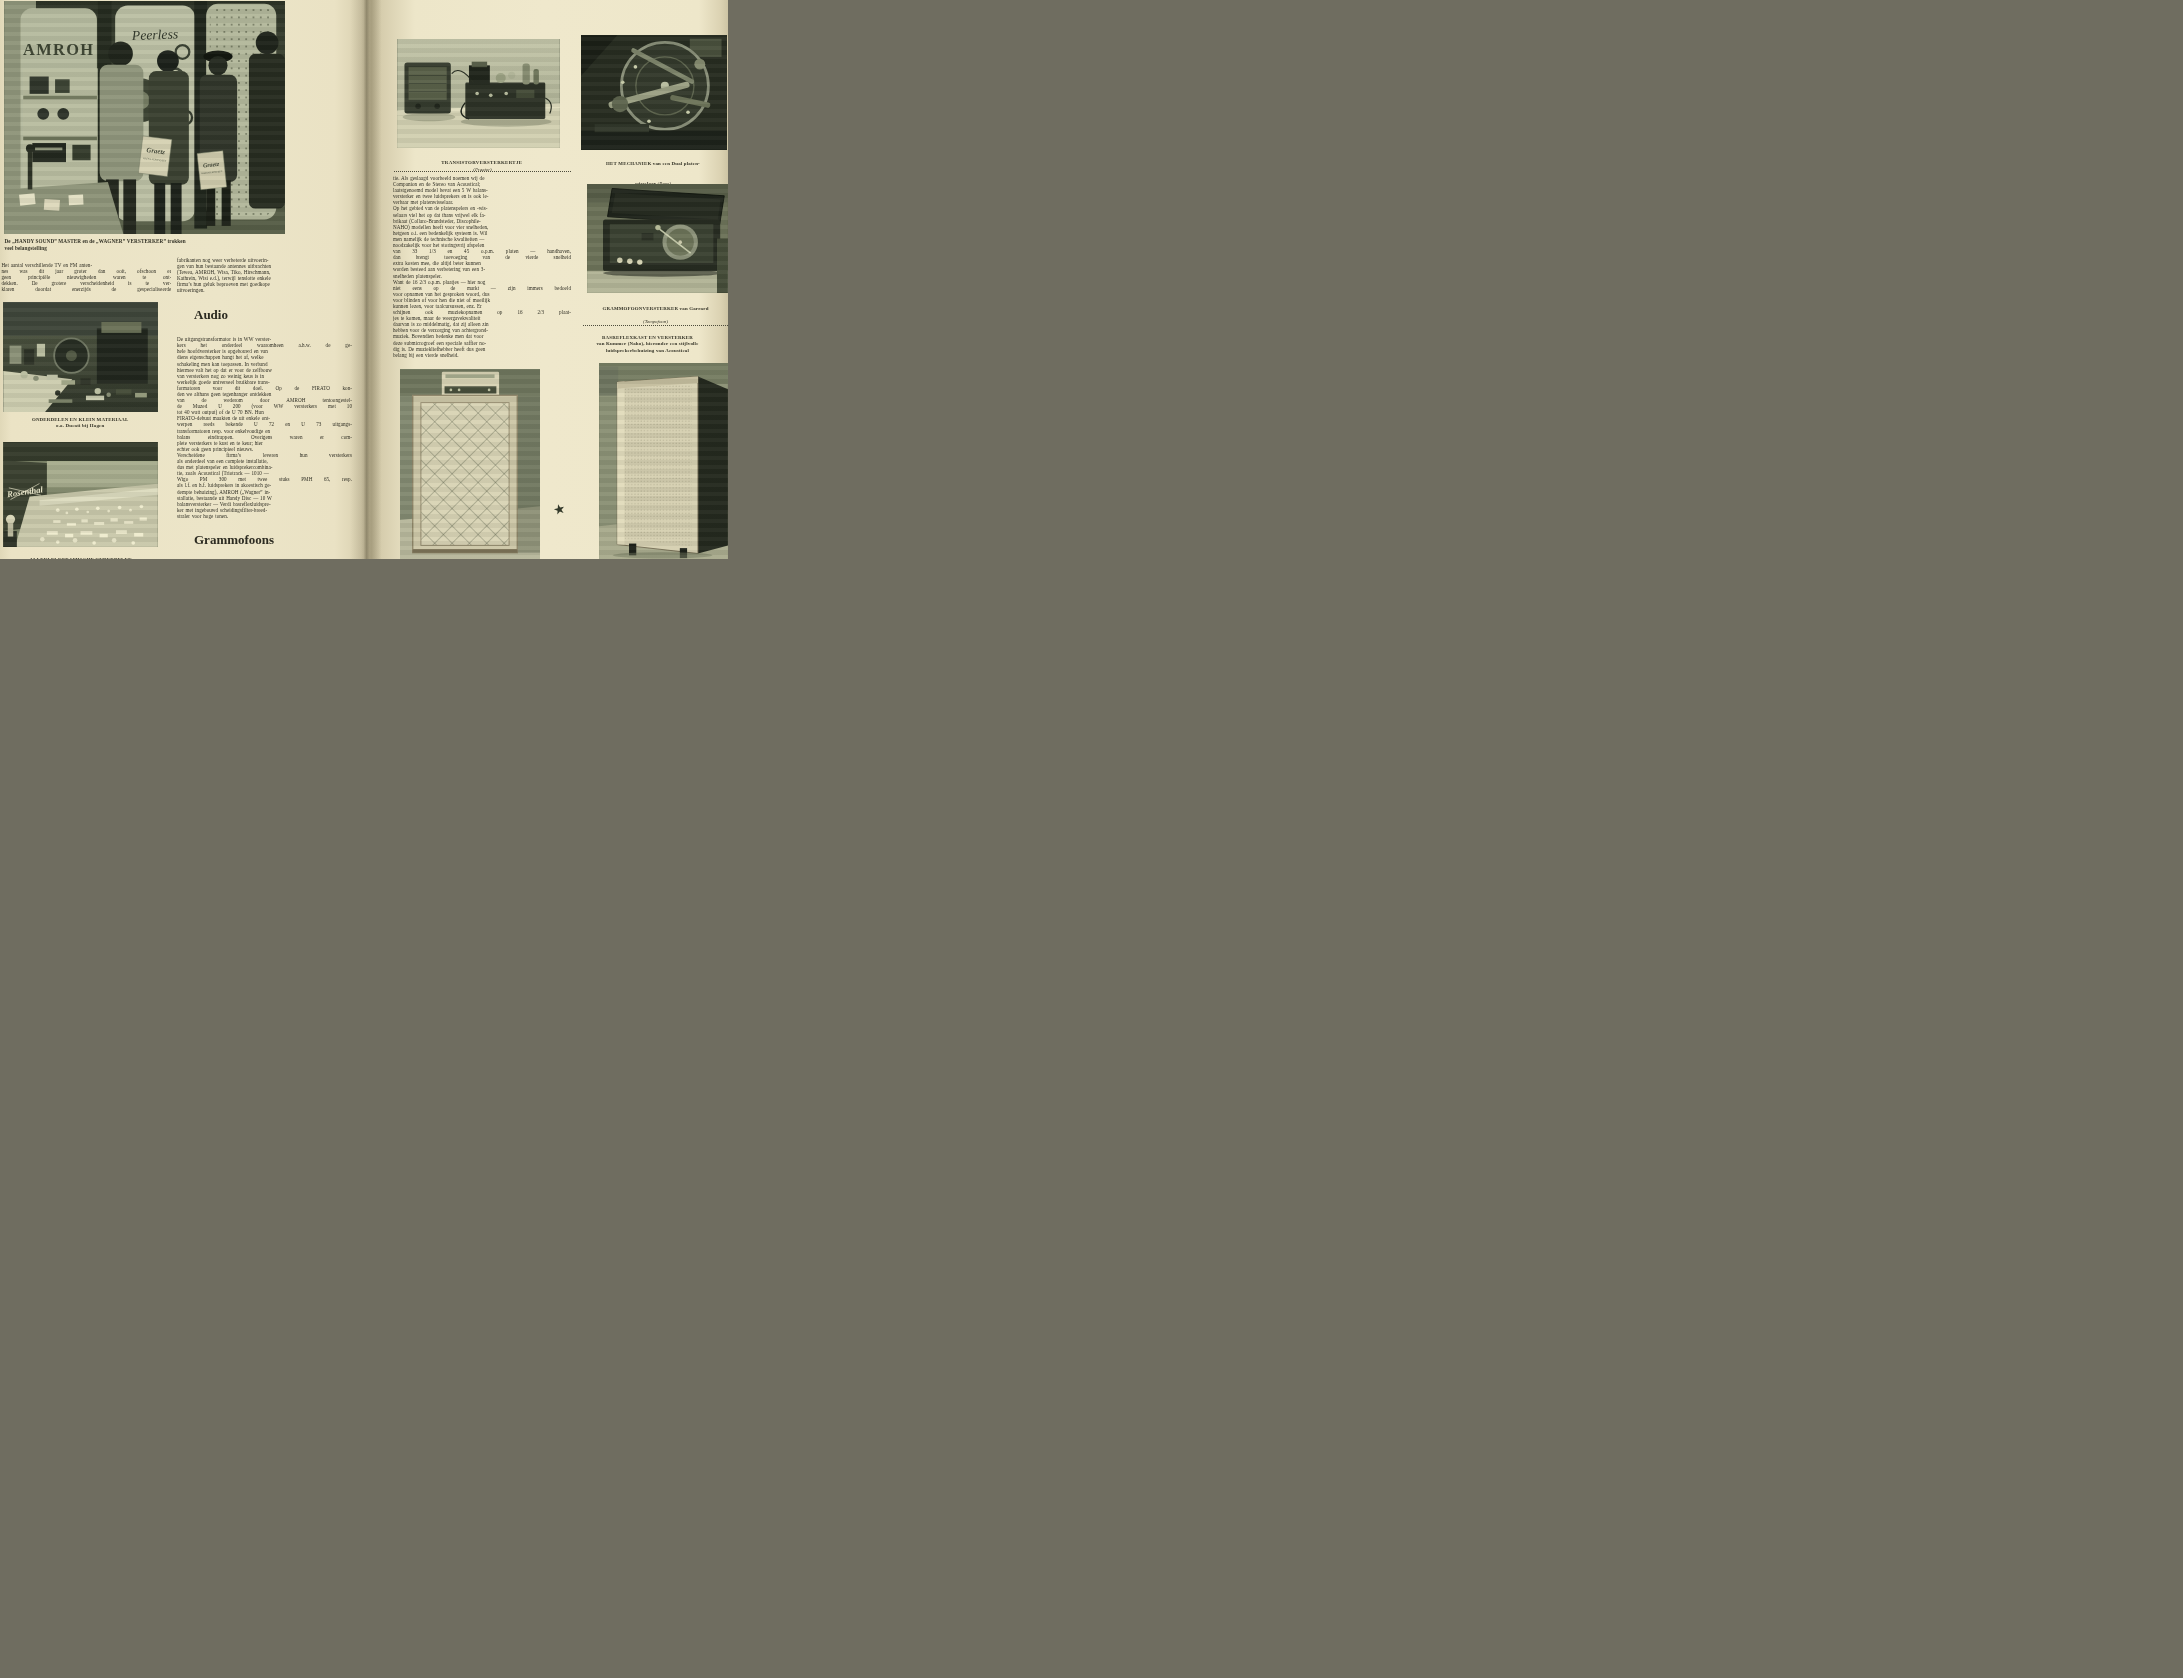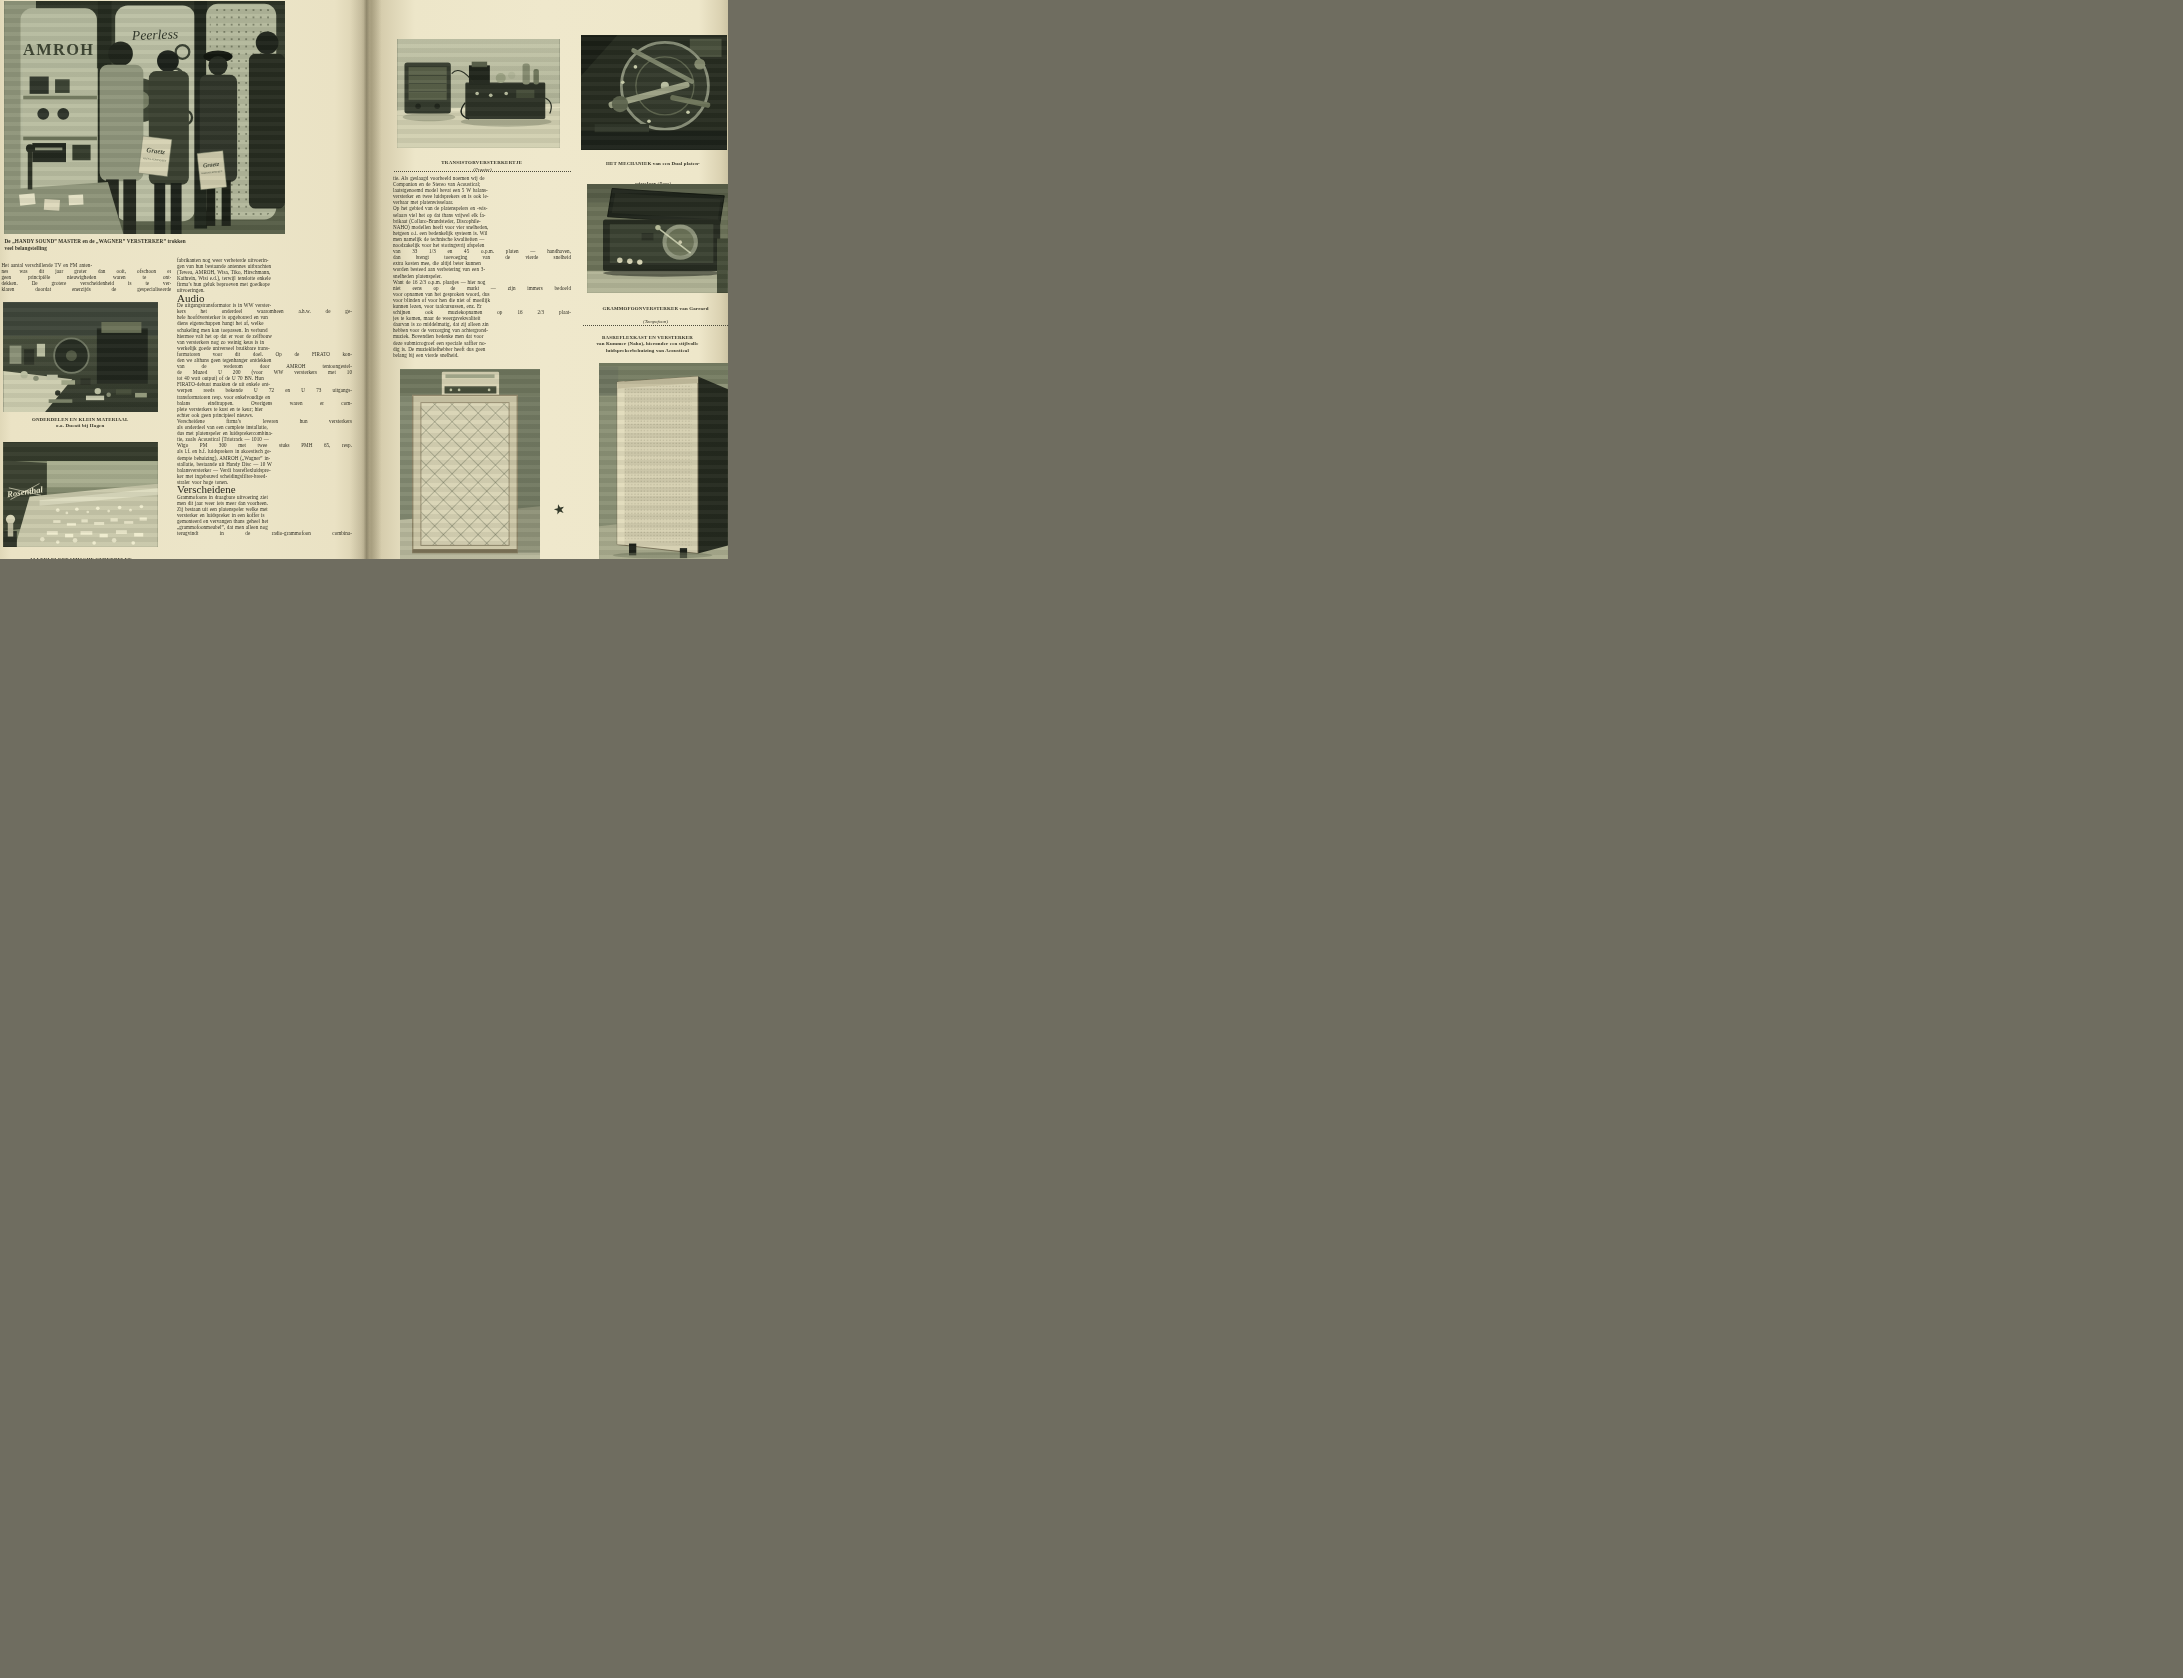--- a/index.html
+++ b/index.html
@@ -15,21 +15,21 @@
     background:repeating-linear-gradient(0deg,rgba(25,30,18,.06) 0 0.5px,rgba(240,240,215,.04) 0.5px 0.9px);
   }
   .cap{position:absolute;font-weight:bold;color:#343327;}
   .cap-fair{white-space:pre-line;font-size:5.2px;line-height:6.6px;letter-spacing:0.1px;}
   .cap-center{text-align:center;font-size:4.9px;line-height:6.4px;letter-spacing:0.2px;white-space:pre-line;}
   .paren{font-style:italic;font-weight:normal;letter-spacing:0;}
   .col{position:absolute;}
   .para{font-size:5.1px;line-height:6.1px;letter-spacing:0.05px;word-spacing:0.5px;}
   .tl{height:6.1px;line-height:6.1px;overflow:hidden;}
   .tl.j{text-align:justify;text-align-last:justify;}
-  h2.head{font-size:11px;line-height:8.6px;margin:0;font-weight:normal;color:#2c2b21;}
+  h2.head{font-size:13px;line-height:8.6px;margin:17px;font-weight:bold;color:#2c2b21;}
   .h-audio{margin:14.6px 0 4.5px 0;}
   .h-gram{margin:4.1px 0 4.5px 0;}
   .rule{position:absolute;height:0;border-top:0.9px dotted #4d4c3c;}
   .star{position:absolute;font-size:13.6px;color:#323829;transform:rotate(-14deg);font-family:"DejaVu Sans",sans-serif;}
   .gutter{position:absolute;left:350px;top:0;width:32px;height:559px;pointer-events:none;
     background:linear-gradient(90deg,rgba(90,80,55,0) 0,rgba(90,80,55,.18) 42%,rgba(60,52,32,.38) 52%,rgba(90,80,55,.15) 62%,rgba(90,80,55,0) 100%);}
 </style>
 </head>
 <body>
 
@@ -251,21 +251,21 @@
         <div class="tl"><span>dus met platenspeler en luidsprekercombina-</span></div>
         <div class="tl"><span>tie, zoals Acoustical (Triotrack — 1010 —</span></div>
         <div class="tl j"><span>Wigo PM 300 met twee stuks PMH 65, resp.</span></div>
         <div class="tl"><span>als l.f. en h.f. luidsprekers in akoestisch ge-</span></div>
         <div class="tl"><span>dempte behuizing), AMROH („Wagner” in-</span></div>
         <div class="tl"><span>stallatie, bestaande uit Handy Disc — 10 W</span></div>
         <div class="tl"><span>balansversterker — Verdi basreflexluidspre-</span></div>
         <div class="tl"><span>ker met ingebouwd scheidingsfilter-breed-</span></div>
         <div class="tl"><span>straler voor hoge tonen.</span></div>
       </div>
-    <h2 class="head h-gram">Verscheidene</h2>
+    <h2 class="head h-gram">Grammofoons</h2>
     <div class="para">
         <div class="tl"><span>Grammofoons in draagbare uitvoering ziet</span></div>
         <div class="tl"><span>men dit jaar weer iets meer dan voorheen.</span></div>
         <div class="tl"><span>Zij bestaan uit een platenspeler welke met</span></div>
         <div class="tl"><span>versterker en luidspreker in een koffer is</span></div>
         <div class="tl"><span>gemonteerd en vervangen thans geheel het</span></div>
         <div class="tl"><span>„grammofoonmeubel”, dat men alleen nog</span></div>
         <div class="tl j"><span>terugvindt in de radio-grammofoon combina-</span></div>
       </div>
   </div>

